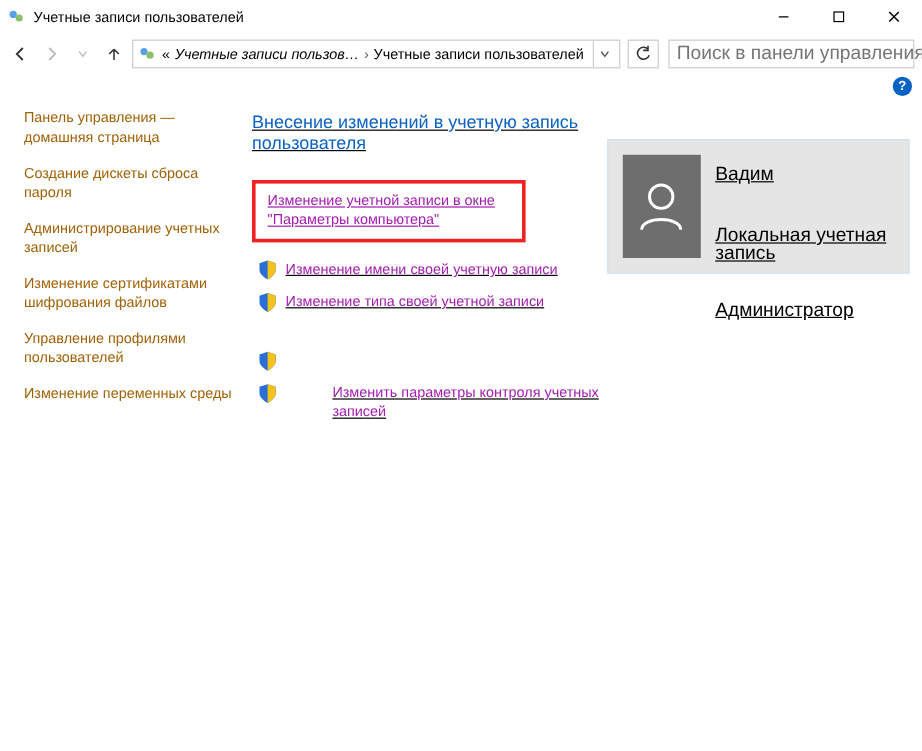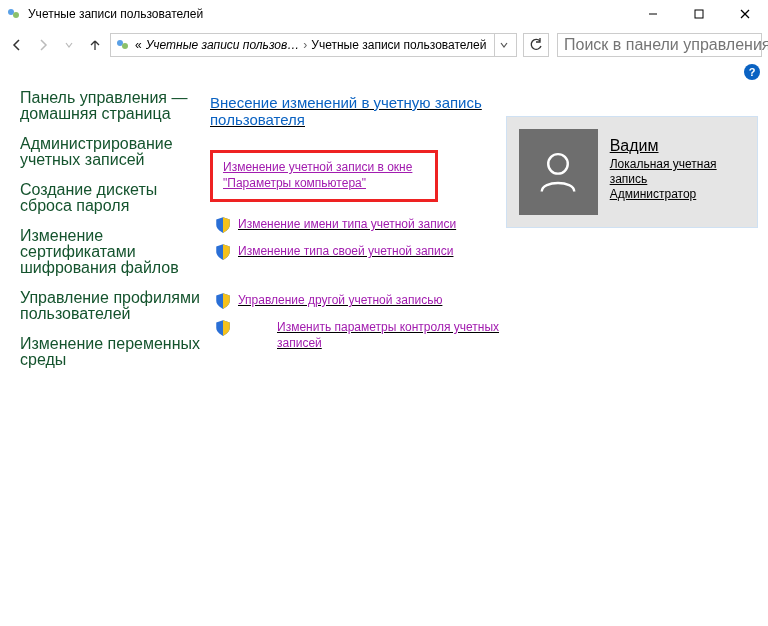--- a/index.html
+++ b/index.html
@@ -24,41 +24,41 @@
   .searchbox { width: 205px; height:24px; border:1px solid #ccc; display:flex; align-items:center; margin-left:4px; position:relative; }
   .searchbox input { flex:1; border:none; outline:none; font-size:16px; padding:0 6px; color:#666; background:transparent; }
   .searchbox .search-icon-right { width:26px; height:22px; display:flex; align-items:center; justify-content:center; border-left:1px solid #ccc; }
 
   .help-row { display:flex; justify-content:flex-end; padding: 2px 8px 0; }
   .help-icon { width:16px; height:16px; background:#0a62c2; color:#fff; border-radius:50%; font-size:11px; font-weight:bold; display:flex; align-items:center; justify-content:center; }
 
   
   .body { display:flex; padding: 10px 10px 0 20px; }
   .sidebar { width: 190px; padding-right:10px; }
-  .sidebar a { color:#14532d; text-decoration:none; display:block; font-size:16px; line-height:16px; margin-bottom:14px; }
+  .sidebar a { color:#a16207; text-decoration:none; display:block; font-size:12px; line-height:16px; margin-bottom:14px; }
 
   .main { flex:1; display:flex;text-decoration:underline; }
   .main-left { flex:1; }
   .page-title { color:#0a62c2; font-size:15px; margin: 4px 0 22px; }
 
   .action-list { padding-left:4px; }
   .action-item { display:flex; align-items:flex-start; margin-bottom:9px; }
   .shield { width:18px; min-width:18px; height:18px; margin-right:6px; display:flex; align-items:center; justify-content:center; }
   .action-link { color:#a21caf; text-decoration:none; font-size:12px; line-height:16px; }
   .action-link.underlined { text-decoration:underline; }
 
   .redbox { border:3px solid #e22; padding:6px 10px 8px 10px; margin: 0 6px 14px 0; display:inline-block; width:228px; }
   .action-gap { height: 22px; }
 
   .user-card { width:252px; background:#e5e5e5; border:1px solid #cfe1f3; padding:12px; display:flex; align-items:flex-start; height:112px; margin-top:26px; }
   .avatar { width:86px; height:86px; background:#6e6e6e; display:flex; align-items:center; justify-content:center; margin-right:12px; }
   .avatar svg { width:52px; height:52px; }
   .user-meta { display:flex; flex-direction:column; justify-content:center; padding-top:8px; }
   .user-name { font-size:16px; margin-bottom:2px; }
-  .user-sub { font-size:12px; line-height:15px; }
+  .user-sub { font-size:16px; line-height:15px;margin-top:32px; }
 
   .crumb-text { white-space:nowrap; overflow:hidden; text-overflow:ellipsis; }
 </style>
 </head>
 <body>
 
 <div class="titlebar">
   <span class="app-icon">
     <svg viewBox="0 0 16 16">
         <circle cx="5" cy="6" r="3" fill="#5aa0e6"></circle>
@@ -146,22 +146,22 @@
 </div>
 
 <div class="help-row">
   <div class="help-icon">?</div>
 </div>
 
 <div class="body">
 
   <div class="sidebar">
     <a href="#">Панель управления — домашняя страница</a>
+    <a href="#">Создание дискеты сброса пароля</a>
     <a href="#">Администрирование учетных записей</a>
-    <a href="#">Создание дискеты сброса пароля</a>
     <a href="#">Изменение сертификатами шифрования файлов</a>
     <a href="#">Управление профилями пользователей</a>
     <a href="#">Изменение переменных среды</a>
   </div>
 
   <div class="main">
     <div class="main-left">
       <div class="page-title">Внесение изменений в учетную запись пользователя</div>
 
       <div class="redbox">
@@ -172,21 +172,21 @@
       </div>
 
       <div class="action-list">
         <div class="action-item">
           <span class="shield">
             <svg viewBox="0 0 16 16">
                 <path d="M8 1 L14 3 V8 C14 12 8 15 8 15 C8 15 2 12 2 8 V3 Z" fill="#2a6fd6"></path>
                 <path d="M8 1 L14 3 V8 C14 12 8 15 8 15 V1 Z" fill="#f5c11b"></path>
               </svg>
           </span>
-          <a href="#" class="action-link">Изменение имени типа учетной записи</a>
+          <a href="#" class="action-link">Изменение имени своей учетную записи</a>
         </div>
         <div class="action-item">
           <span class="shield">
             <svg viewBox="0 0 16 16">
                 <path d="M8 1 L14 3 V8 C14 12 8 15 8 15 C8 15 2 12 2 8 V3 Z" fill="#2a6fd6"></path>
                 <path d="M8 1 L14 3 V8 C14 12 8 15 8 15 V1 Z" fill="#f5c11b"></path>
               </svg>
           </span>
           <a href="#" class="action-link">Изменение типа своей учетной записи</a>
         </div>
@@ -195,21 +195,20 @@
       <div class="action-gap"></div>
 
       <div class="action-list">
         <div class="action-item">
           <span class="shield">
             <svg viewBox="0 0 16 16">
                 <path d="M8 1 L14 3 V8 C14 12 8 15 8 15 C8 15 2 12 2 8 V3 Z" fill="#2a6fd6"></path>
                 <path d="M8 1 L14 3 V8 C14 12 8 15 8 15 V1 Z" fill="#f5c11b"></path>
               </svg>
           </span>
-          <a href="#" class="action-link">Управление другой учетной записью</a>
         </div>
         <div class="action-item">
           <span class="shield">
             <svg viewBox="0 0 16 16">
                 <path d="M8 1 L14 3 V8 C14 12 8 15 8 15 C8 15 2 12 2 8 V3 Z" fill="#2a6fd6"></path>
                 <path d="M8 1 L14 3 V8 C14 12 8 15 8 15 V1 Z" fill="#f5c11b"></path>
               </svg>
           </span>
           <a href="#" class="action-link" style="max-width:230px;display:inline-block;margin-left:39px;">Изменить параметры контроля учетных записей</a>
         </div>

